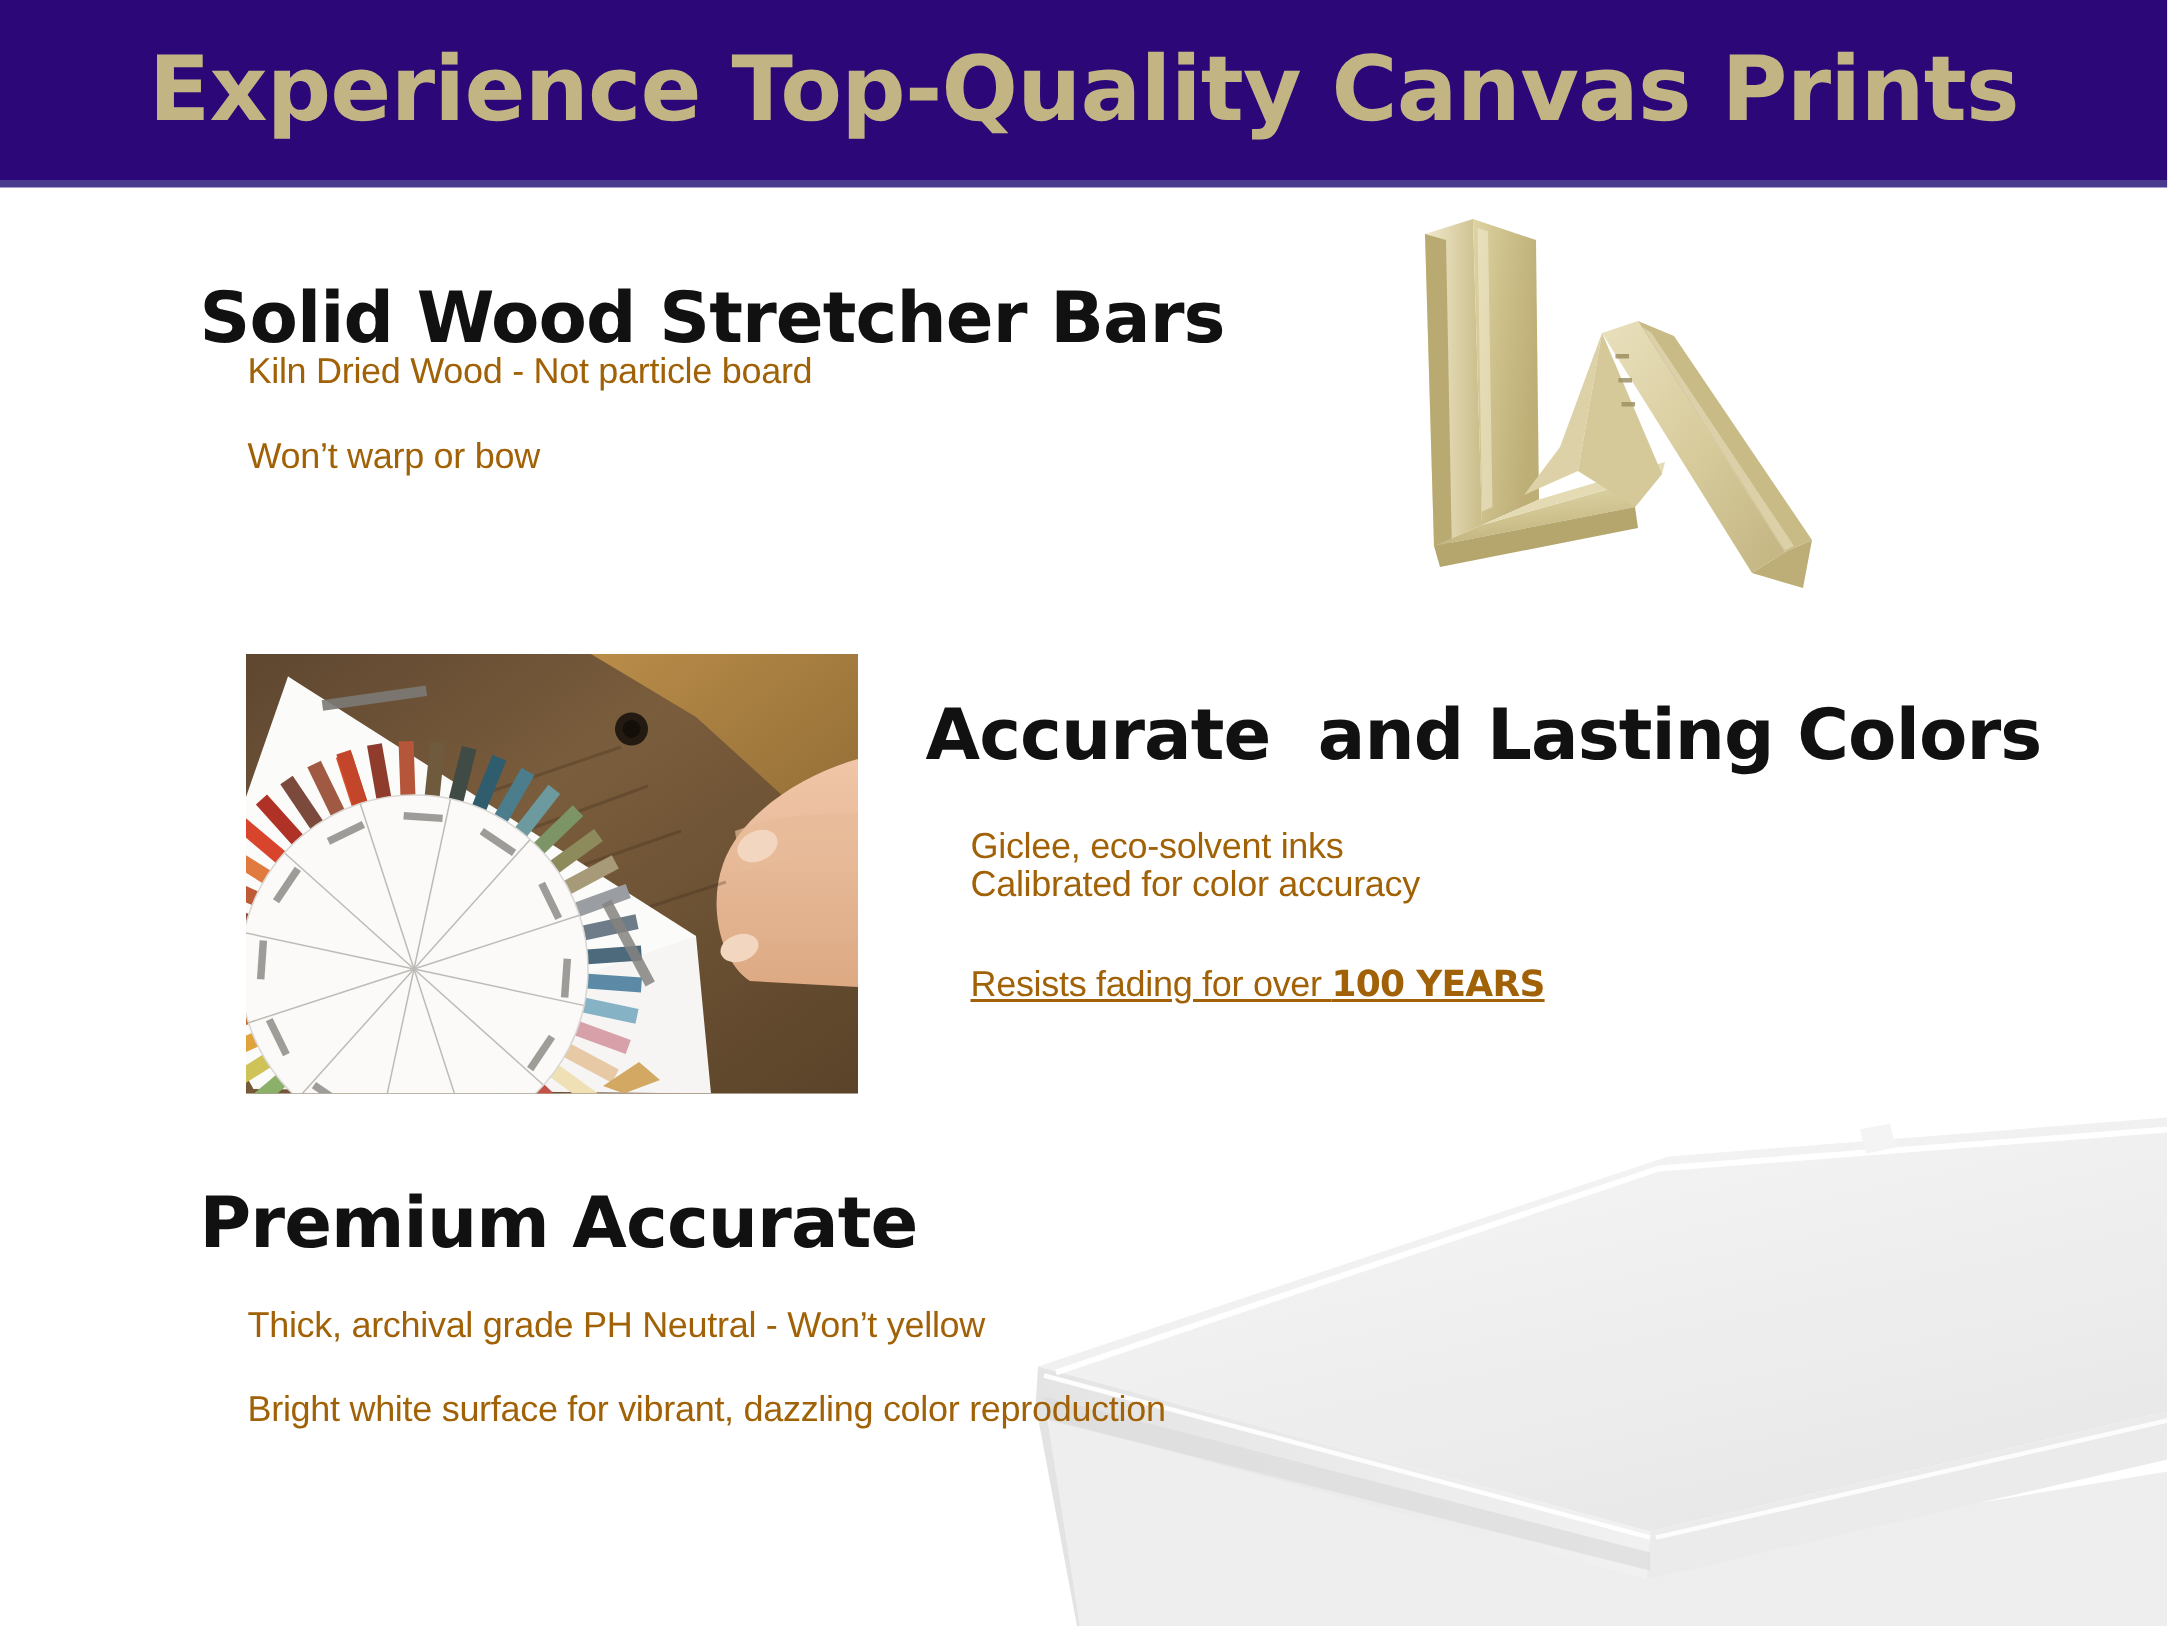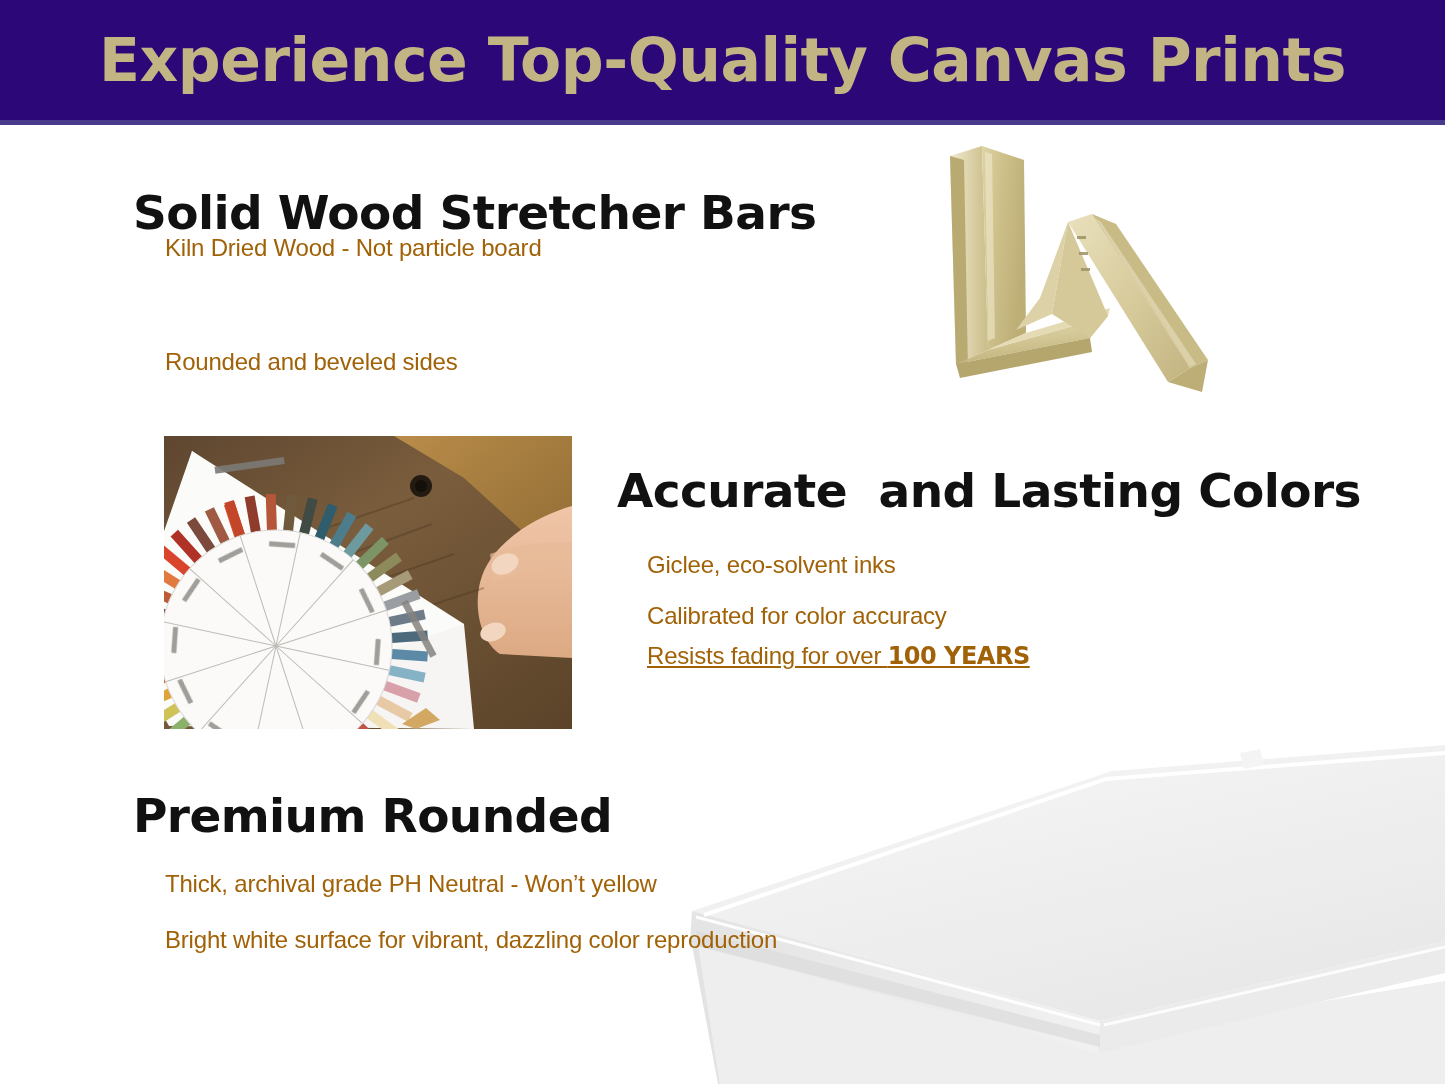--- a/index.html
+++ b/index.html
@@ -349,26 +349,26 @@
       <polygon points="640,18 660,14 664,30 644,34" fill="#f4f4f4"></polygon>
 
       <polygon points="96,196 500,300 500,312 100,212" fill="#dcdcdc" opacity="0.7"></polygon>
     </svg>
   </div>
 
   <div class="text-layer">
 
     <div class="section-heading" style="left:133px; top:152px;margin-top:36px;">Solid Wood Stretcher Bars</div>
     <div class="bullet-line" style="left:165px; top:236px;">Kiln Dried Wood - Not particle board</div>
-    <div class="bullet-line" style="left:165px; top:350px;">Rounded and beveled sides</div>
+    <div class="bullet-line" style="left:165px; top:293px;">Won’t warp or bow</div>
 
     <div class="section-heading" style="left:617px; top:466px;">Accurate  and Lasting Colors</div>
     <div class="bullet-line" style="left:647px; top:534px;margin-top:19px;">Giclee, eco-solvent inks</div>
-    <div class="bullet-line" style="left:647px; top:604px;">Calibrated for color accuracy</div>
+    <div class="bullet-line" style="left:647px; top:578px;">Calibrated for color accuracy</div>
     <div class="bullet-line" style="left:647px; top:644px;text-decoration:underline;"><span>Resists fading for over </span><b>100 YEARS</b></div>
 
-    <div class="section-heading" style="left:133px; top:791px;">Premium Rounded</div>
+    <div class="section-heading" style="left:133px; top:791px;">Premium Accurate</div>
     <div class="bullet-line" style="left:165px; top:872px;text-align:center;">Thick, archival grade PH Neutral - Won’t yellow</div>
     <div class="bullet-line" style="left:165px; top:928px;">Bright white surface for vibrant, dazzling color reproduction</div>
 
   </div>
 
 </div>
 
 </body></html>

